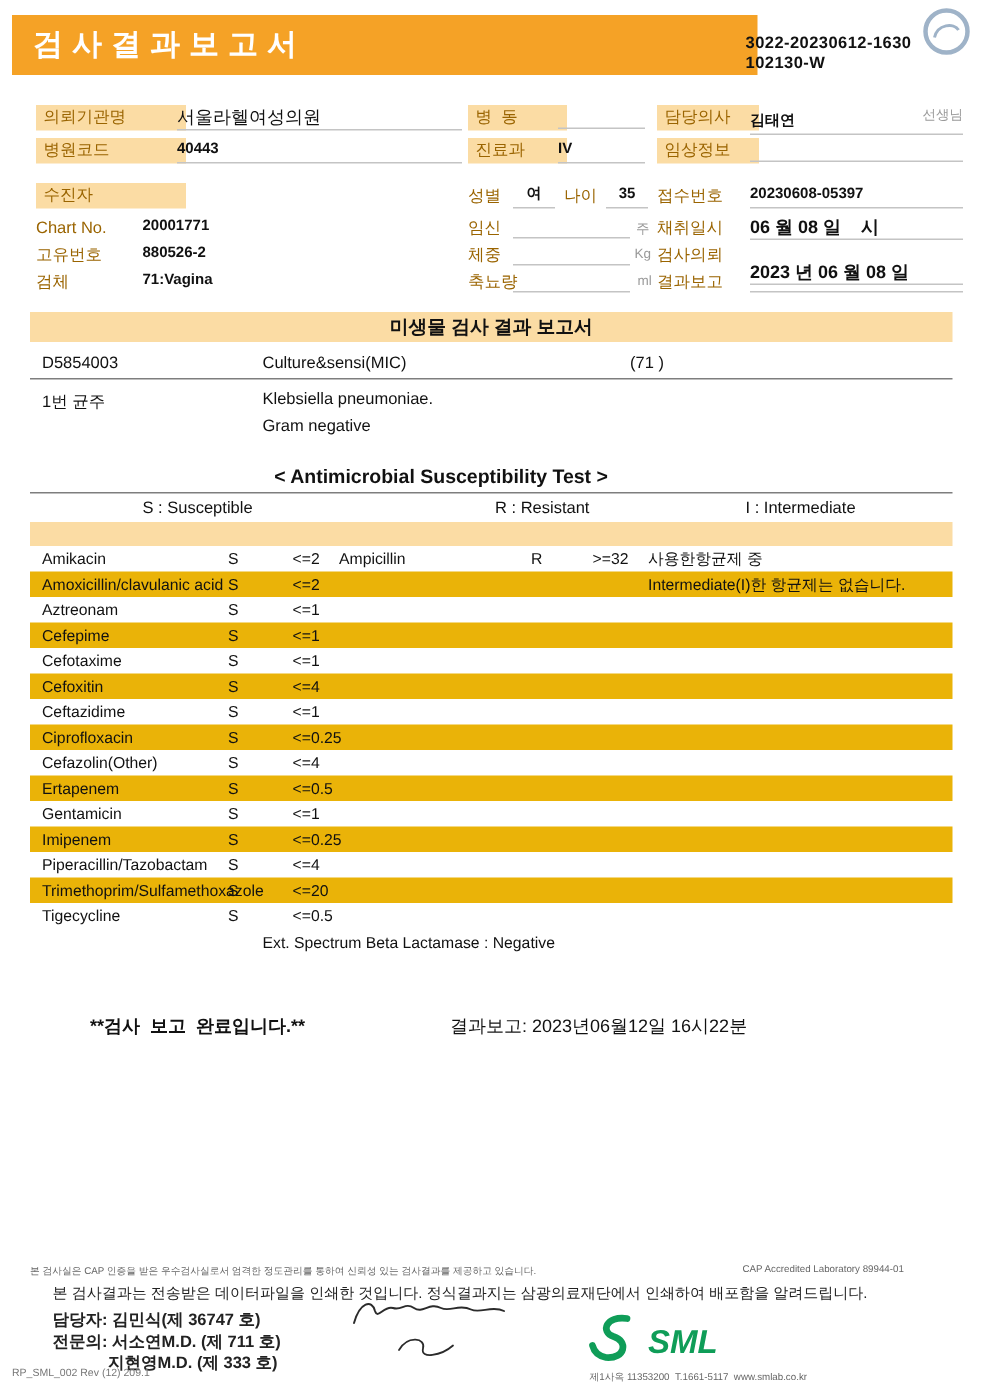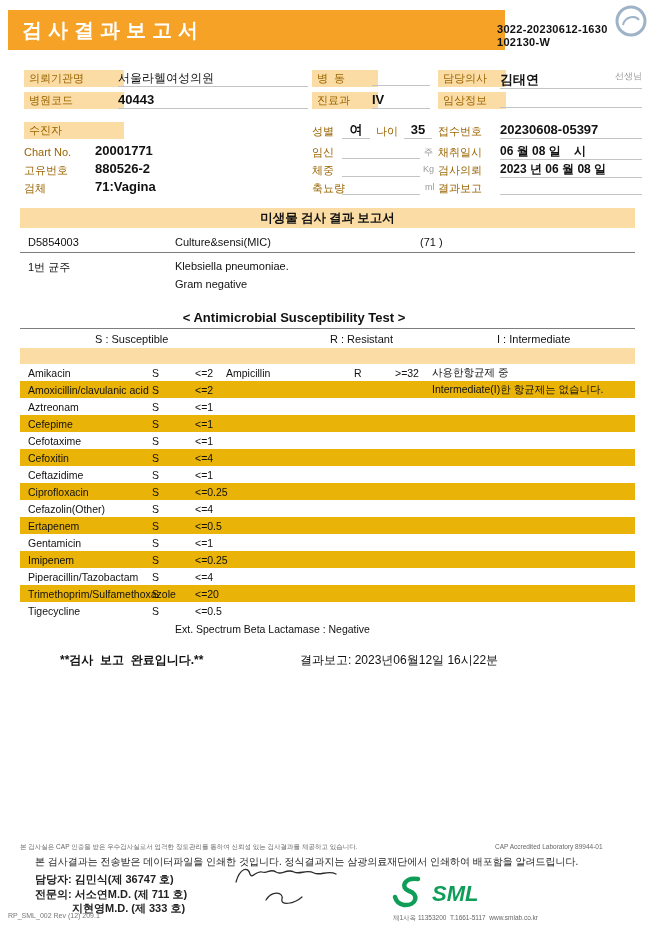--- a/index.html
+++ b/index.html
@@ -1,30 +1,30 @@
 <!DOCTYPE html>
 <html><head>
 <meta charset="utf-8">
 <style>
   html,body{margin:0;padding:0;}
   body{width:655px;height:925px;background:#fff;font-family:"Liberation Sans","DejaVu Sans",sans-serif;color:#111;}
   #page{position:relative;width:655px;height:925px;background:#ffffff;overflow:hidden;}
   .abs{position:absolute;}
-  .pre{white-space:pre;}
+  .pre{white-space:pre;margin-top:24px;}
   .banner{background:#F5A226;color:#ffffff;font-weight:bold;font-size:20px;letter-spacing:6px;line-height:40px;padding-left:14px;}
   .docno{font-size:11px;font-weight:bold;color:#111;letter-spacing:0.3px;}
   .chip{background:#FBDCA4;color:#9A6400;font-size:11px;line-height:17px;padding:0 5px;white-space:pre;display:block;}
   .flabel{color:#9A6400;font-size:11px;line-height:15px;white-space:pre;display:block;}
   .val{font-size:12px;line-height:16px;white-space:pre;display:block;}
-  .val13{font-size:13px;}
+  .val13{font-size:10px;}
   .b{font-weight:bold;}
   .uline{border-bottom:1px solid #c4c4c4;min-height:15px;}
   .unit{color:#9a9a9a;font-size:9px;}
   .suffix{color:#9a9a9a;font-size:9px;}
-  .peachbar{background:#FBDCA4;text-align:center;font-weight:bold;font-size:12.5px;line-height:20px;font-family:Liberation Serif, serif;}
+  .peachbar{background:#FBDCA4;text-align:center;font-weight:bold;font-size:12.5px;line-height:20px;}
   .hr{border-top:1px solid #7e7e7e;height:0;}
   .micro-txt{font-size:11px;white-space:pre;}
   .ast-title{text-align:center;font-weight:bold;font-size:13px;}
   .legend{font-size:11px;white-space:pre;}
   .ast-grid{display:grid;grid-template-columns:120px 40px 42px 120px 45px 45px 115px 45px 43px;}
   .ast-header{background:#FBDCA4;height:16px;align-items:center;}
   .hc{text-align:center;font-size:10.5px;color:#222;margin-top:32px;}
   .ast-row{display:grid;grid-template-columns:120px 40px 42px 120px 45px 45px 115px 45px 43px;height:17px;align-items:center;font-size:10.5px;}
   .ast-row.shaded{background:#eab308;}
   .cn{padding-left:8px;white-space:nowrap;overflow:visible;}
@@ -90,21 +90,21 @@
   <div class="abs unit" style="left:424px;top:146px">주</div>
   <div class="abs flabel" style="left:438px;top:145px">채취일시</div>
   <div class="abs val b uline" style="left:500px;top:143px;width:142px">06 월 08 일    시</div>
 
   <div class="abs flabel" style="left:24px;top:163px">고유번호</div>
   <div class="abs val val13 b" style="left:95px;top:161px">880526-2</div>
   <div class="abs flabel" style="left:312px;top:163px">체중</div>
   <div class="abs uline" style="left:342px;top:161px;width:78px"></div>
   <div class="abs unit" style="left:423px;top:164px">Kg</div>
   <div class="abs flabel" style="left:438px;top:163px">검사의뢰</div>
-  <div class="abs val b uline" style="left:500px;top:161px;width:142px">2023 년 06 월 08 일</div>
+  <div class="abs val b uline" style="left:500px;top:173px;width:142px">2023 년 06 월 08 일</div>
 
   <div class="abs flabel" style="left:24px;top:181px">검체</div>
   <div class="abs val val13 b" style="left:95px;top:179px">71:Vagina</div>
   <div class="abs flabel" style="left:312px;top:181px">축뇨량</div>
   <div class="abs uline" style="left:342px;top:179px;width:78px"></div>
   <div class="abs unit" style="left:425px;top:182px">ml</div>
   <div class="abs flabel" style="left:438px;top:181px">결과보고</div>
   <div class="abs uline" style="left:500px;top:179px;width:142px"></div>
 
   <div class="abs peachbar" style="left:20px;top:208px;width:615px;height:20px">미생물 검사 결과 보고서</div>

